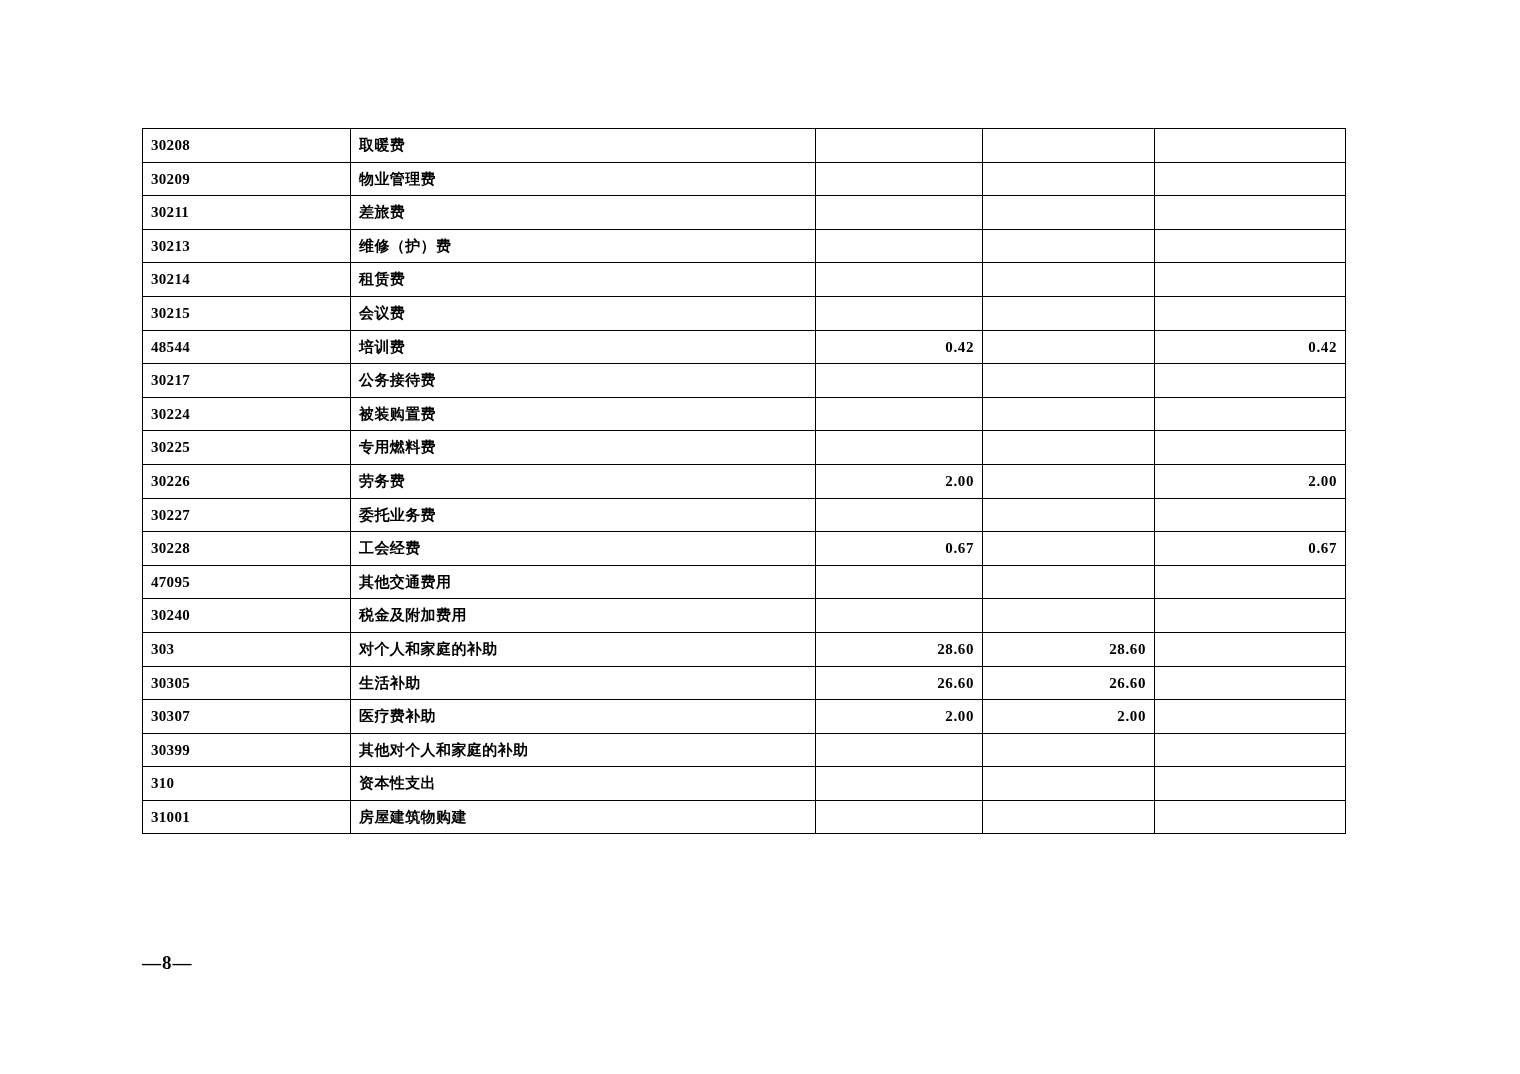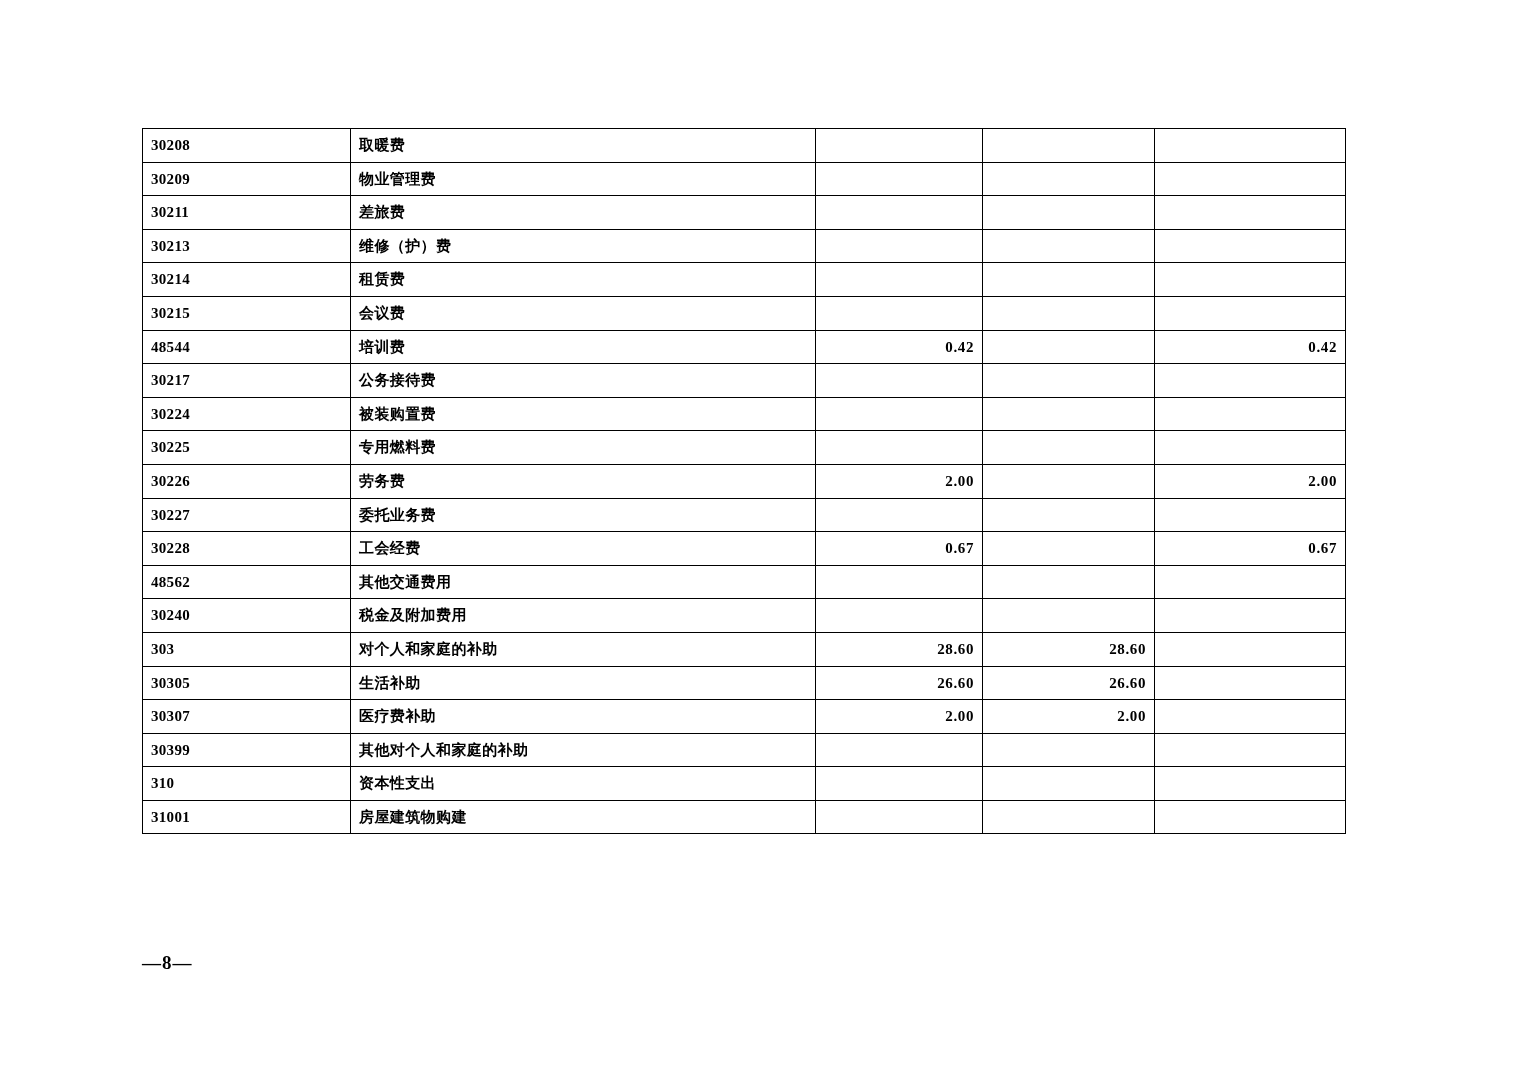--- a/index.html
+++ b/index.html
@@ -175,21 +175,21 @@
           <td class="cell-num"></td>
         </tr>
         <tr>
           <td class="cell-code lvl-5">30228</td>
           <td class="cell-name name-5">工会经费</td>
           <td class="cell-num">0.67</td>
           <td class="cell-num"></td>
           <td class="cell-num">0.67</td>
         </tr>
         <tr>
-          <td class="cell-code lvl-5">48562</td>
+          <td class="cell-code lvl-5">47095</td>
           <td class="cell-name name-5">其他交通费用</td>
           <td class="cell-num"></td>
           <td class="cell-num"></td>
           <td class="cell-num"></td>
         </tr>
         <tr>
           <td class="cell-code lvl-5">30240</td>
           <td class="cell-name name-5">税金及附加费用</td>
           <td class="cell-num"></td>
           <td class="cell-num"></td>

